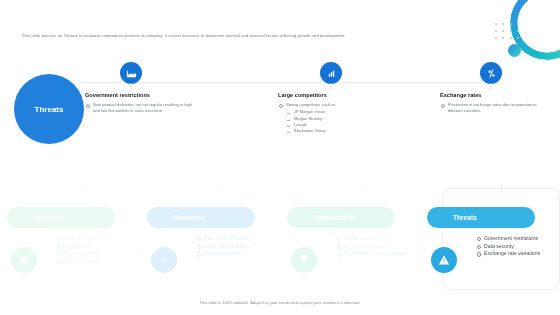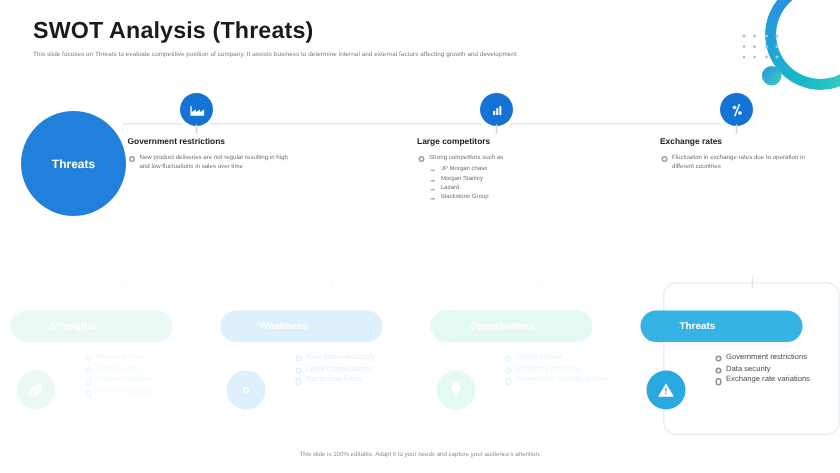--- a/index.html
+++ b/index.html
@@ -157,21 +157,20 @@
       <i></i>
       <i></i>
       <i></i>
       <i></i>
       <i></i>
       <i></i>
       <i></i>
       <i></i>
   </div>
 
-  <div class="title">SWOT Analysis (Threats)</div>
   <div class="subtitle">This slide focuses on Threats to evaluate competitive position of company. It assists business to determine internal and external factors affecting growth and development</div>
 
   <div class="connector"></div>
 
   <div class="threats-circle">
     <span>Threats</span>
   </div>
 
   <div class="pin" style="left:120px; top:62px;">
     <div class="bubble">

